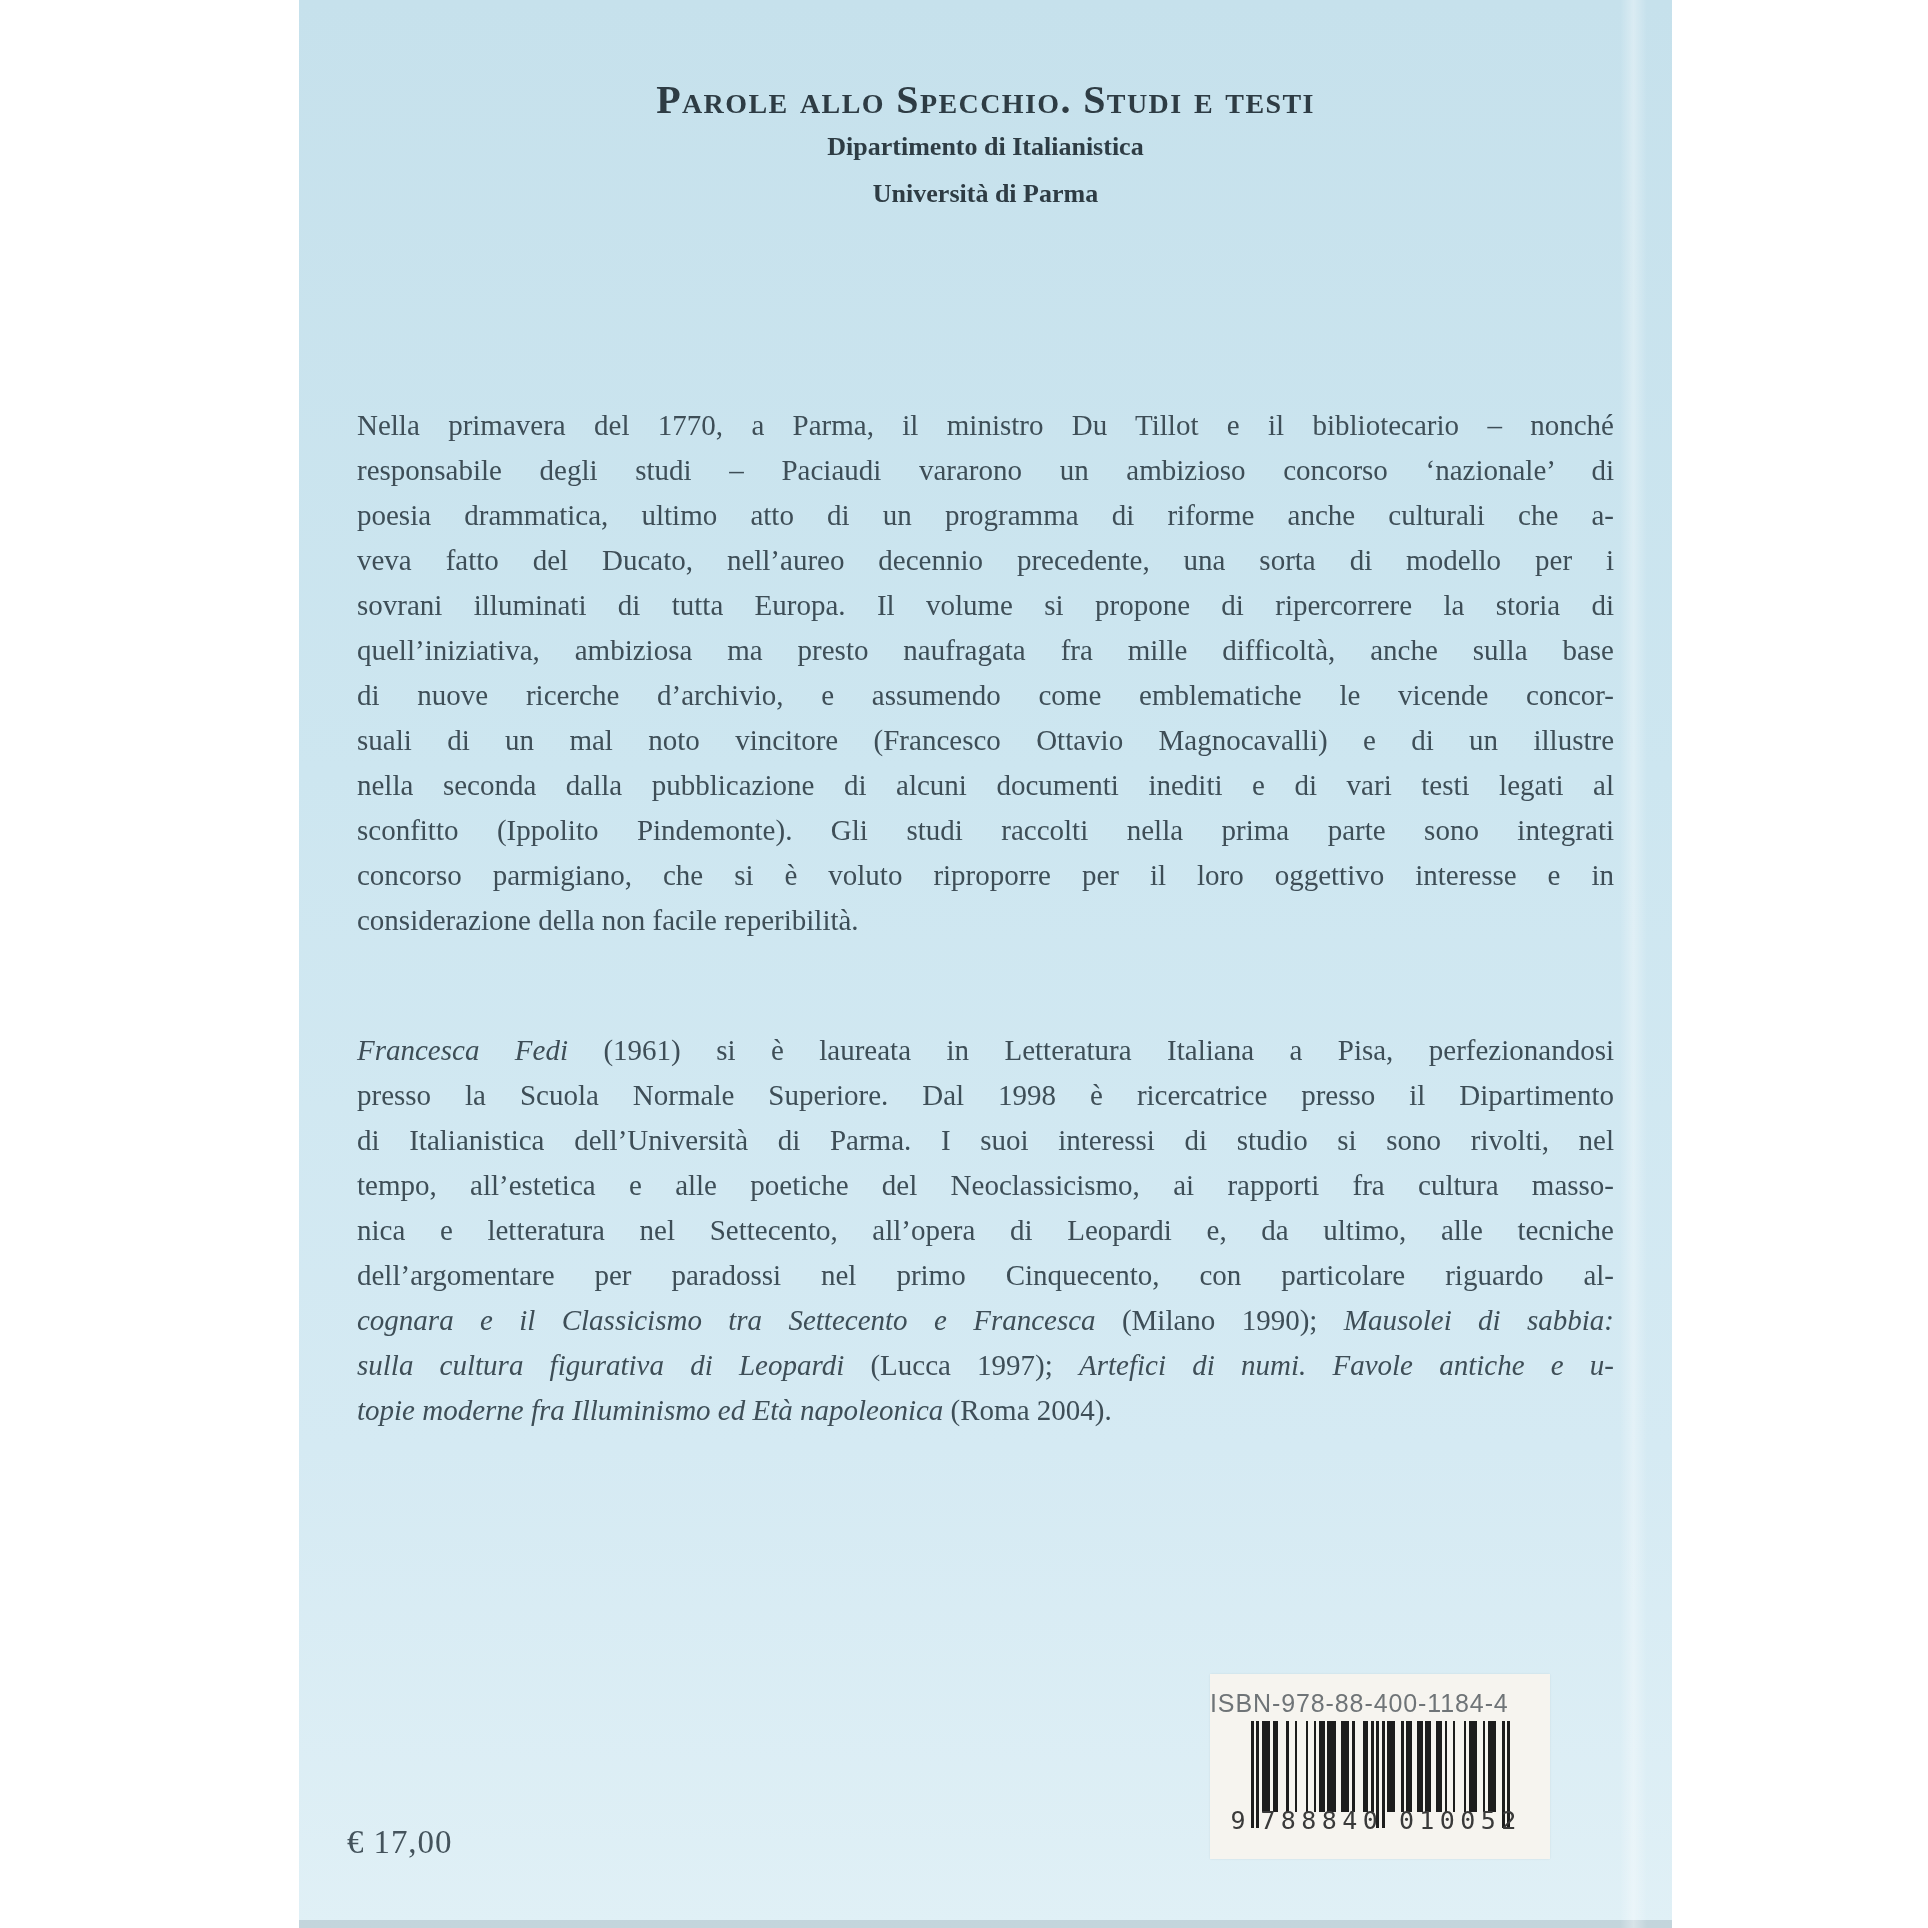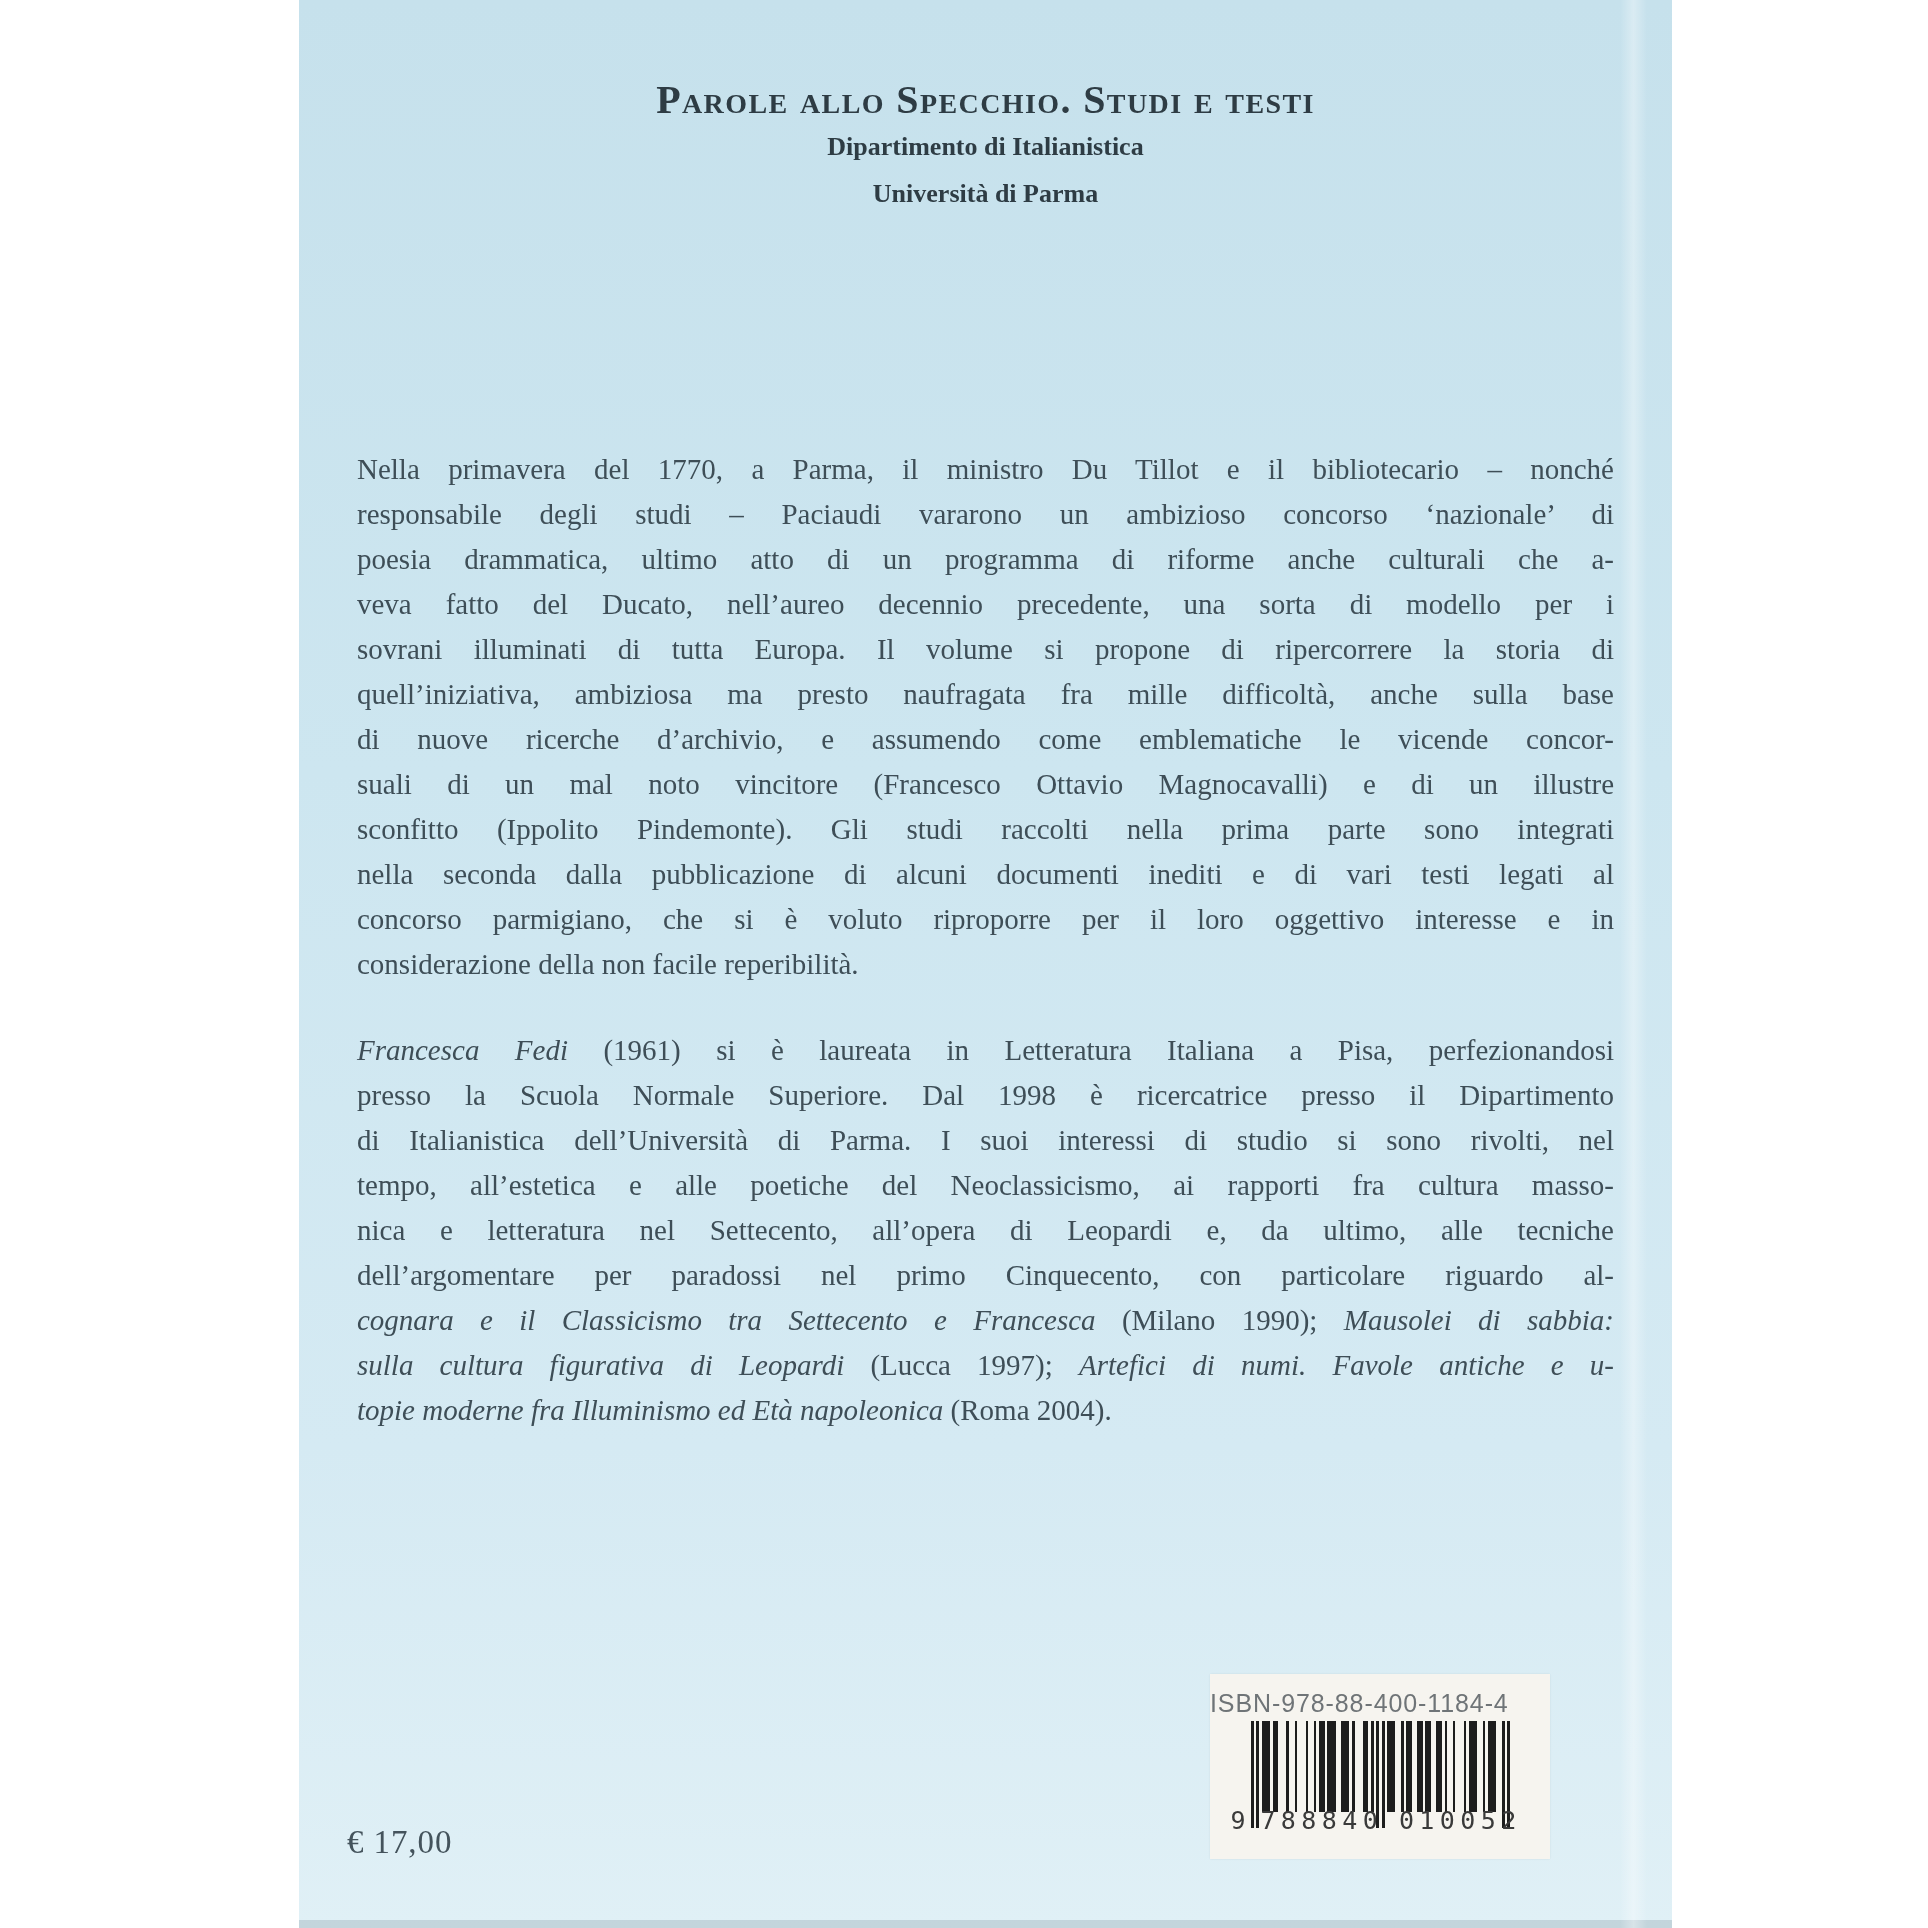--- a/index.html
+++ b/index.html
@@ -21,21 +21,21 @@
     position:absolute;left:0;bottom:0;width:100%;height:9px;
     background:#a6b9c2;opacity:.5;
   }
   header{position:absolute;top:76px;left:0;width:100%;text-align:center;color:#2e3c44;}
   .series{
     font-variant-caps:small-caps;font-size:40px;line-height:47px;font-weight:600;
     letter-spacing:1.4px;
   }
   .dept,.univ{font-size:26px;line-height:47px;font-weight:bold;}
   .para{position:absolute;left:58px;right:58px;color:#3e4e57;}
-  #description{top:403px;margin-top:44px;}
+  #description{top:403px;}
   #bio{top:1028px;}
   .line{
     font-size:29px;line-height:45px;height:45px;white-space:nowrap;
     text-align:justify;text-align-last:justify;text-justify:inter-word;
   }
   .line.end{text-align-last:left;}
   .line em{font-style:italic;}
   .price{
     position:absolute;left:48px;top:1824px;font-size:33px;color:#44535c;
     letter-spacing:0.9px;
@@ -71,22 +71,22 @@
 
   <section class="para" id="description">
       <div class="line"><span>Nella primavera del 1770, a Parma, il ministro Du Tillot e il bibliotecario – nonché</span></div>
       <div class="line"><span>responsabile degli studi – Paciaudi vararono un ambizioso concorso ‘nazionale’ di</span></div>
       <div class="line"><span>poesia drammatica, ultimo atto di un programma di riforme anche culturali che a-</span></div>
       <div class="line"><span>veva fatto del Ducato, nell’aureo decennio precedente, una sorta di modello per i</span></div>
       <div class="line"><span>sovrani illuminati di tutta Europa. Il volume si propone di ripercorrere la storia di</span></div>
       <div class="line"><span>quell’iniziativa, ambiziosa ma presto naufragata fra mille difficoltà, anche sulla base</span></div>
       <div class="line"><span>di nuove ricerche d’archivio, e assumendo come emblematiche le vicende concor-</span></div>
       <div class="line"><span>suali di un mal noto vincitore (Francesco Ottavio Magnocavalli) e di un illustre</span></div>
+      <div class="line"><span>nella seconda dalla pubblicazione di alcuni documenti inediti e di vari testi legati al</span></div>
       <div class="line"><span>sconfitto (Ippolito Pindemonte). Gli studi raccolti nella prima parte sono integrati</span></div>
-      <div class="line"><span>nella seconda dalla pubblicazione di alcuni documenti inediti e di vari testi legati al</span></div>
       <div class="line"><span>concorso parmigiano, che si è voluto riproporre per il loro oggettivo interesse e in</span></div>
       <div class="line end"><span>considerazione della non facile reperibilità.</span></div>
     </section>
 
   <section class="para" id="bio">
       <div class="line"><em>Francesca Fedi</em><span> (1961) si è laureata in Letteratura Italiana a Pisa, perfezionandosi</span></div>
       <div class="line"><span>presso la Scuola Normale Superiore. Dal 1998 è ricercatrice presso il Dipartimento</span></div>
       <div class="line"><span>di Italianistica dell’Università di Parma. I suoi interessi di studio si sono rivolti, nel</span></div>
       <div class="line"><span>tempo, all’estetica e alle poetiche del Neoclassicismo, ai rapporti fra cultura masso-</span></div>
       <div class="line"><span>nica e letteratura nel Settecento, all’opera di Leopardi e, da ultimo, alle tecniche</span></div>

